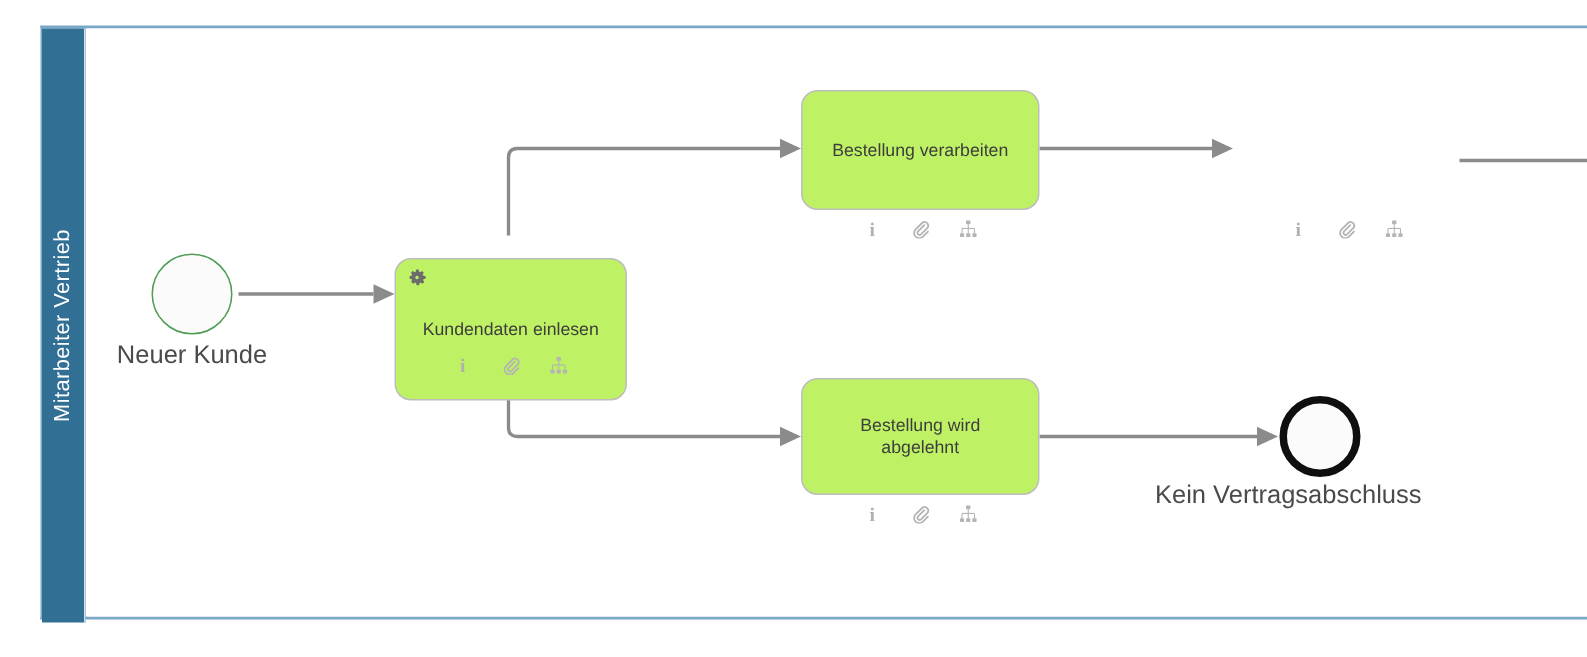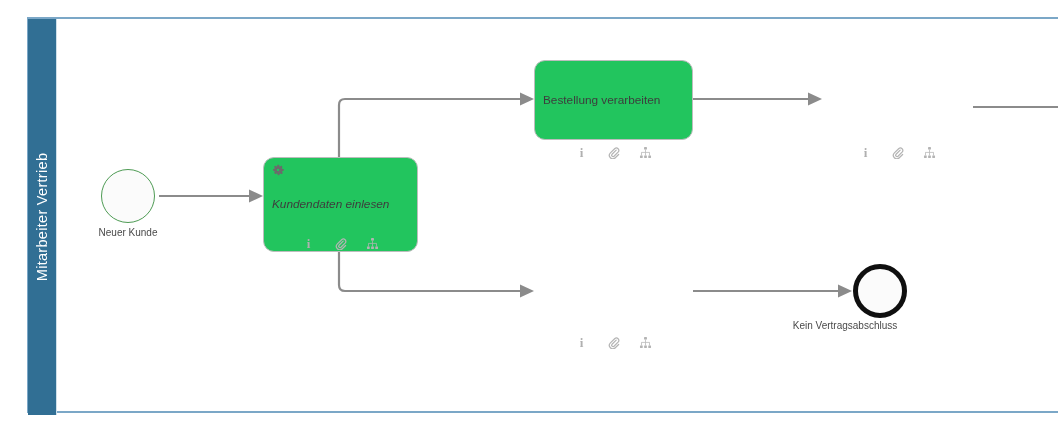--- a/index.html
+++ b/index.html
@@ -85,35 +85,36 @@
   .event.start {
     border: 1.6px solid #4e9b54;
   }
   .event.end {
     border: 5px solid #0f0f0f;
     background: #fbfbfb;
   }
   .event-label {
     position: absolute;
     text-align: center;
-    font-size: 10px;
+    font-size: 17px;
     color: #4a4a4a;
     white-space: nowrap;
     font-family: "Liberation Sans", sans-serif;
   }
 
   
   .task {
     position: absolute;
     box-sizing: border-box;
-    background: #22c55e;
+    background: #bef264;
     border: 1.3px solid #bdbdbd;
     border-radius: 11px;
     display: flex;
     align-items: center;
+    justify-content: center;
   }
   .task-label {
     font-size: 11.8px;
     color: #3d3d3d;
     text-align: center;
     line-height: 15px;
     padding: 0 8px;
     white-space: pre-line;
     font-family: "Liberation Sans", sans-serif;
   }
@@ -209,21 +210,21 @@
       <line x1="693" y1="291" x2="838" y2="291"></line>
       <polygon points="838,284.5 852,291 838,297.5"></polygon>
     </g>
   </svg>
 
   <div class="shapes">
 
     <div class="event start" style="left:101px; top:169px; width:54px; height:54px;"></div>
     <div class="event-label" style="left:58px; top:227px; width:140px;">Neuer Kunde</div>
 
-    <div class="task" style="left:263px; top:157px; width:155px; height:95px;font-style:italic;">
+    <div class="task" style="left:263px; top:172px; width:155px; height:95px;">
       <span class="task-marker">
         <svg viewBox="0 0 16 16" width="14" height="14" fill="#6b6b6b">
           <path d="M8 5.2a2.8 2.8 0 1 0 0 5.6 2.8 2.8 0 0 0 0-5.6zm0 4.1a1.3 1.3 0 1 1 0-2.6 1.3 1.3 0 0 1 0 2.6z"></path>
           <path d="M14.2 9.1l-1.1-.6a5.3 5.3 0 0 0 0-1l1.1-.6a.5.5 0 0 0 .2-.6l-.9-1.5a.5.5 0 0 0-.6-.2l-1.2.4a5.1 5.1 0 0 0-.9-.5l-.1-1.2a.5.5 0 0 0-.5-.4H8.3a.5.5 0 0 0-.5.4l-.1 1.2a5.1 5.1 0 0 0-.9.5l-1.2-.4a.5.5 0 0 0-.6.2l-.9 1.5a.5.5 0 0 0 .2.6l1.1.6a5.3 5.3 0 0 0 0 1l-1.1.6a.5.5 0 0 0-.2.6l.9 1.5a.5.5 0 0 0 .6.2l1.2-.4c.28.2.58.37.9.5l.1 1.2a.5.5 0 0 0 .5.4h1.9a.5.5 0 0 0 .5-.4l.1-1.2c.32-.13.62-.3.9-.5l1.2.4a.5.5 0 0 0 .6-.2l.9-1.5a.5.5 0 0 0-.2-.6z" opacity="0"></path>
           <path d="M13.9 6.9l-1.25-.2a4.9 4.9 0 0 0-.39-.94l.74-1.02a.42.42 0 0 0-.04-.54l-.92-.92a.42.42 0 0 0-.54-.04l-1.02.74a4.9 4.9 0 0 0-.94-.39L9.34 2.3a.42.42 0 0 0-.41-.35H7.63a.42.42 0 0 0-.41.35l-.2 1.25a4.9 4.9 0 0 0-.94.39l-1.02-.74a.42.42 0 0 0-.54.04l-.92.92a.42.42 0 0 0-.04.54l.74 1.02c-.16.3-.29.61-.39.94l-1.25.2a.42.42 0 0 0-.35.41v1.3c0 .21.15.38.35.41l1.25.2c.1.33.23.64.39.94l-.74 1.02a.42.42 0 0 0 .4.54l.92.92c.15.15.38.17.54.04l1.02-.74c.3.16.61.29.94.39l.2 1.25c.3.2.2.35.41.35h1.3a.42.42 0 0 0 .41-.35l.2-1.25c.33-.1.64-.23.94-.39l1.02.74c.16.13.39.11.54-.04l.92-.92a.42.42 0 0 0 .04-.54l-.74-1.02c.16-.3.29-.61.39-.94l1.25-.2a.42.42 0 0 0 .35-.41v-1.3a.42.42 0 0 0-.35-.41zM8.28 10.6a2.32 2.32 0 1 1 0-4.64 2.32 2.32 0 0 1 0 4.64z"></path>
         </svg>
       </span>
       <span class="task-label">Kundendaten einlesen</span>
     </div>
     <div class="badge-row" style="left:263px; top:236px; width:155px;">
@@ -288,20 +289,24 @@
           <rect x="11.4" y="11.7" width="3.4" height="3" rx="0.4"></rect>
           <rect x="7.55" y="4.3" width="0.9" height="3.4"></rect>
           <rect x="2.9" y="7.3" width="10.2" height="0.9"></rect>
           <rect x="2.45" y="7.9" width="0.9" height="3.8"></rect>
           <rect x="7.55" y="7.9" width="0.9" height="3.8"></rect>
           <rect x="12.65" y="7.9" width="0.9" height="3.8"></rect>
         </svg>
       </span>
     </div>
 
+    <div class="task" style="left:534px; top:252px; width:159px; height:78px;">
+      <span class="task-label">Bestellung wird
+abgelehnt</span>
+    </div>
     <div class="badge-row" style="left:534px; top:335px; width:159px;">
       <span class="badge-icon info">i</span>
       <span class="badge-icon">
         <svg viewBox="0 0 16 16" width="13" height="13" fill="none" stroke="#b4b4b4" stroke-width="1.5" stroke-linecap="round">
           <path d="M11.3 5.1 6.2 10.2a1.7 1.7 0 0 0 2.4 2.4l5.3-5.3a3 3 0 0 0-4.2-4.2L4.2 8.5a4.2 4.2 0 0 0 6 6l4.1-4.1"></path>
         </svg>
       </span>
       <span class="badge-icon">
         <svg viewBox="0 0 16 16" width="13" height="13" fill="#b4b4b4">
           <rect x="6.2" y="1.3" width="3.6" height="3" rx="0.4"></rect>

